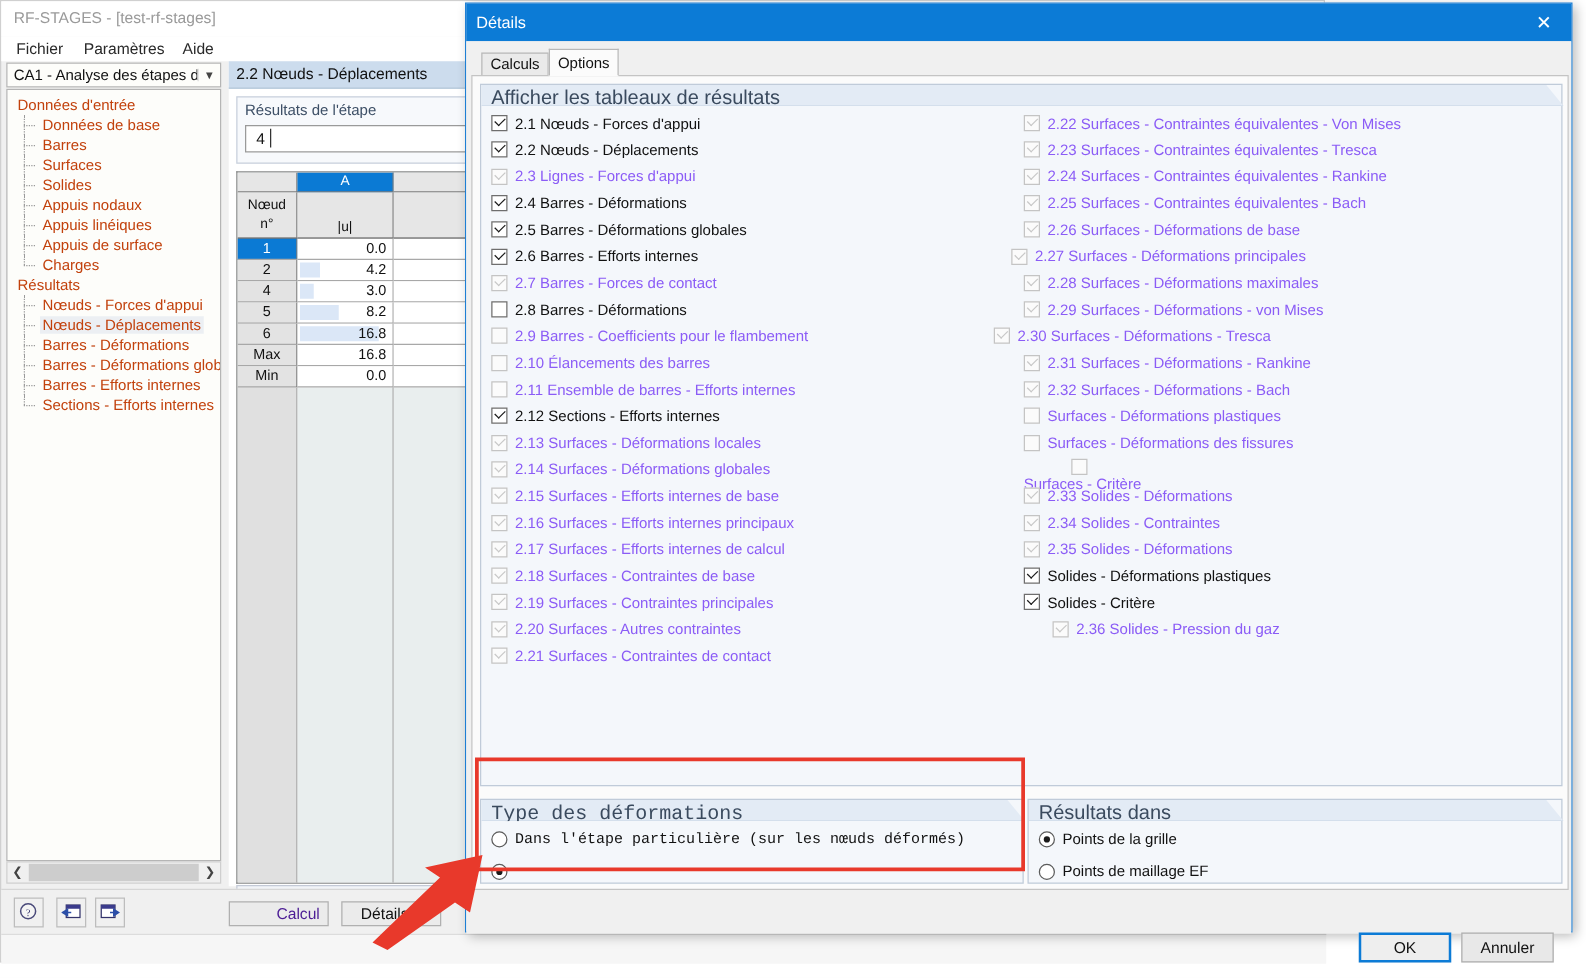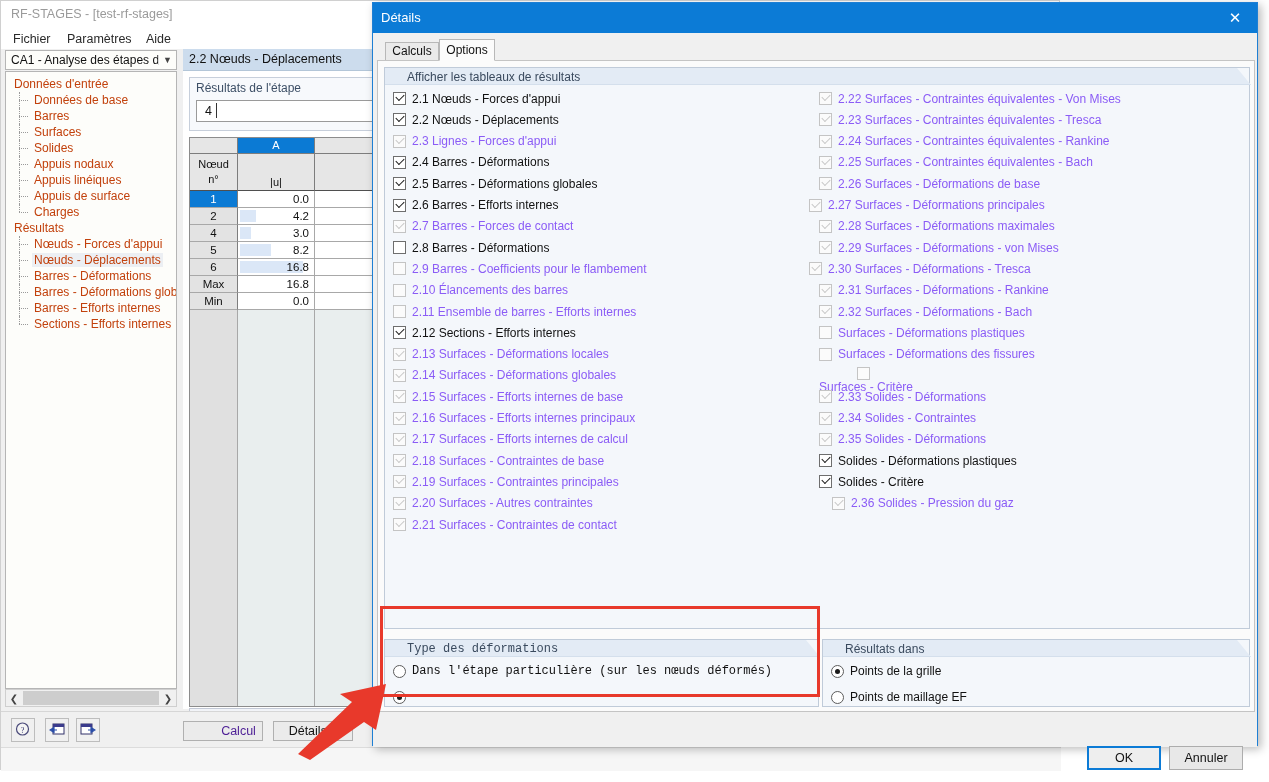--- a/index.html
+++ b/index.html
@@ -232,21 +232,21 @@
   }
 
   .grp {
     position: absolute;
     border: 1px solid #c0cbd9;
     background: #f4f7fb;
   }
   .grp-cap {
     position: absolute; left: 0; top: 0; height: 17px;
     background: #e3ebf5;
-    font-size: 12px; color: #3a4a5e; padding: 2px 0 0 22px;
+    font-size: 16px; color: #3a4a5e; padding: 2px 0 0 8px;
     white-space: nowrap;
     border-bottom: 1px solid #d4dfec;
   }
   .grp-cap.clipped {
     clip-path: polygon(0 0, calc(100% - 14px) 0, 100% 100%, 0 100%);
   }
 
   .chk-row {
     position: absolute; height: 17px; display: flex; align-items: center;
     font-size: 12px; white-space: nowrap;
@@ -646,21 +646,21 @@
                   <span class="tick"></span>
                 </span>
                 <span class="chk-label">2.28 Surfaces - Déformations maximales</span>
               </div>
               <div class="chk-row dis" style="left: 434px; top: 171.1px;">
                 <span class="cbox dis">
                   <span class="tick"></span>
                 </span>
                 <span class="chk-label">2.29 Surfaces - Déformations - von Mises</span>
               </div>
-              <div class="chk-row dis" style="left: 424px; top: 192.4px;">
+              <div class="chk-row dis" style="left: 410px; top: 192.4px;">
                 <span class="cbox dis">
                   <span class="tick"></span>
                 </span>
                 <span class="chk-label">2.30 Surfaces - Déformations - Tresca</span>
               </div>
               <div class="chk-row dis" style="left: 434px; top: 213.7px;">
                 <span class="cbox dis">
                   <span class="tick"></span>
                 </span>
                 <span class="chk-label">2.31 Surfaces - Déformations - Rankine</span>
@@ -706,21 +706,21 @@
                   <span class="tick"></span>
                 </span>
                 <span class="chk-label">Solides - Déformations plastiques</span>
               </div>
               <div class="chk-row" style="left: 434px; top: 405.4px;">
                 <span class="cbox">
                   <span class="tick"></span>
                 </span>
                 <span class="chk-label">Solides - Critère</span>
               </div>
-              <div class="chk-row dis" style="left: 426px; top: 426.7px; padding-left: 21px;">
+              <div class="chk-row dis" style="left: 436px; top: 426.7px; padding-left: 21px;">
                 <span class="cbox dis">
                   <span class="tick"></span>
                 </span>
                 <span class="chk-label">2.36 Solides - Pression du gaz</span>
               </div>
             </div>
       </div>
 
       <div class="grp" style="left:6px; top:578px; width:435px; height:68px;font-family:Liberation Mono, monospace;">
         <div class="grp-cap clipped" style="width:435px;">Type des déformations</div>

